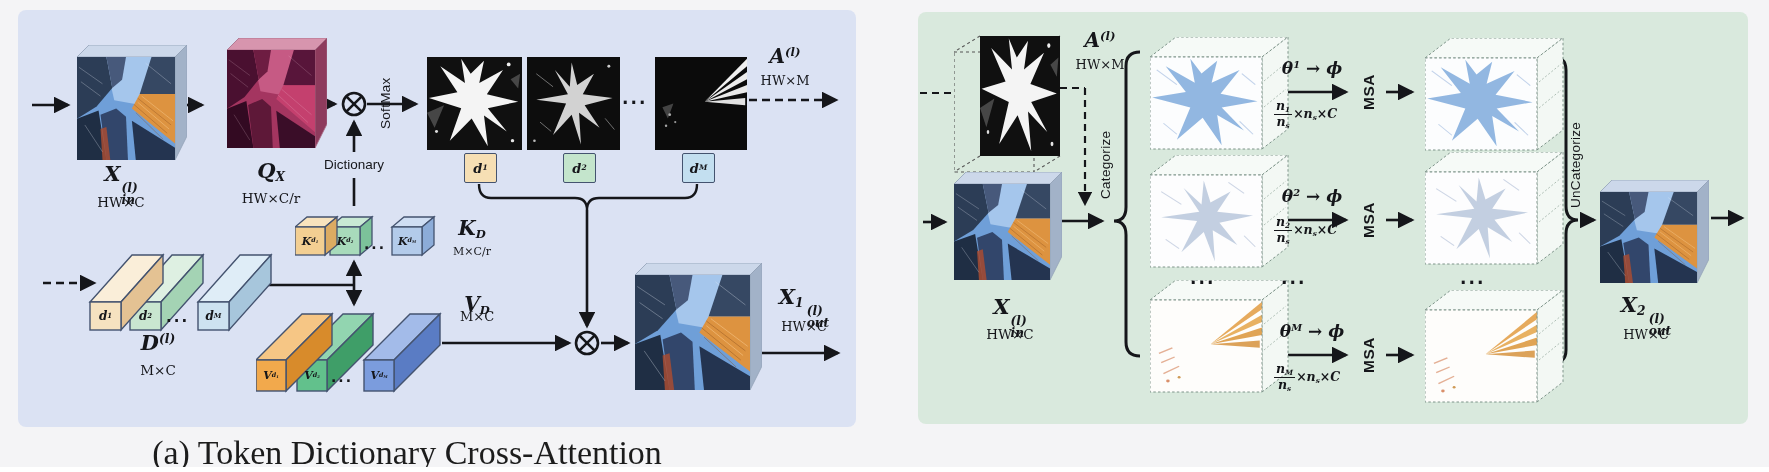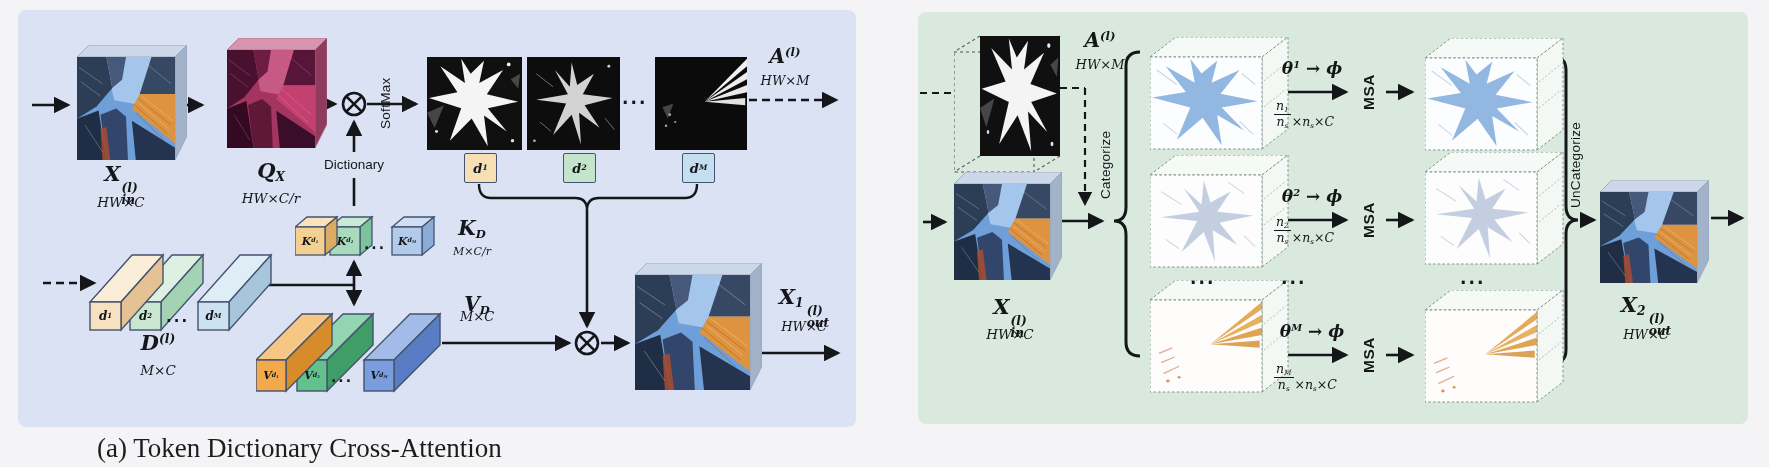--- a/index.html
+++ b/index.html
@@ -4,47 +4,47 @@
 <style>
   html,body{margin:0;padding:0;}
   .page{position:relative;width:1769px;height:472px;background:#f4f4f6;overflow:hidden;
         font-family:"Liberation Sans",sans-serif;color:#15161a;}
   .abs{position:absolute;}
   .panel{position:absolute;border-radius:8px;}
   .panel-a{left:18px;top:10px;width:838px;height:417px;background:#dbe2f3;}
   .panel-b{left:918px;top:12px;width:830px;height:412px;background:#d9e9dd;}
   .wires{position:absolute;left:0;top:0;}
   .m{font-family:"DejaVu Serif",serif;font-style:italic;font-weight:700;line-height:1;}
-  .dim{font-family:"DejaVu Serif",serif;font-style:italic;font-weight:400;font-size:13.5px;line-height:1;}
+  .dim{font-family:"DejaVu Serif",serif;font-weight:400;font-size:13.5px;line-height:1;}
   .mlabel{position:absolute;text-align:center;line-height:1;}
   .big{font-size:21px;}
   .mid{font-size:20px;}
   sup{font-size:.58em;vertical-align:.6em;}
   sub{font-size:.58em;vertical-align:-.25em;}
   .mstack{display:inline-flex;flex-direction:column;line-height:1;vertical-align:-.5em;margin-left:1px;}
   .mss{font-size:.58em;display:block;text-align:left;line-height:1.05;}
   .vtext{position:absolute;writing-mode:vertical-rl;transform:rotate(180deg);
          white-space:nowrap;font-size:13.5px;letter-spacing:.3px;display:flex;align-items:center;justify-content:center;}
   .msa{font-weight:700;font-size:15.5px;letter-spacing:.5px;font-family:"Liberation Sans",sans-serif;}
   .plain{font-size:13.5px;}
   .dots{position:absolute;font-weight:700;font-size:17px;letter-spacing:2px;line-height:1;font-family:"DejaVu Sans",sans-serif;}
   .dbox{position:absolute;width:31px;height:28px;border:1.6px solid #44536f;border-radius:2px;
         display:flex;align-items:center;justify-content:center;font-size:13px;}
   .bg-d1{background:#f6dfb4;}
   .bg-d2{background:#c4e5cc;}
   .bg-dM{background:#c3dff0;}
   .barlab{position:absolute;display:flex;align-items:center;justify-content:center;font-size:12px;line-height:1;}
   .theta{position:absolute;width:84px;text-align:center;font-size:17px;}
-  .fracwrap{position:absolute;display:flex;align-items:flex-end;font-family:"DejaVu Serif",serif;
-            font-style:italic;font-weight:400;font-size:12.5px;line-height:1;}
+  .fracwrap{position:absolute;display:flex;align-items:center;font-family:"DejaVu Serif",serif;
+            font-style:italic;font-weight:700;font-size:12.5px;line-height:1;}
   .frac{display:inline-flex;flex-direction:column;text-align:center;margin-right:1px;}
   .fnum{border-bottom:1.5px solid #15161a;padding:0 2px 1px 2px;}
   .fden{padding-top:1px;}
-  .caption{position:absolute;width:620px;text-align:left;font-family:"Liberation Serif",serif;
-           font-size:27px;color:#1c1c1c;line-height:1.1;}
+  .caption{position:absolute;width:620px;text-align:center;font-family:"Liberation Serif",serif;
+           font-size:34px;color:#1c1c1c;line-height:1.1;}
   .white-strip{position:absolute;left:0;right:0;bottom:0;height:5px;background:#ffffff;}
 </style>
 </head>
 <body>
 
 <div class="page">
 
   <svg width="0" height="0" style="position:absolute" aria-hidden="true">
     <defs>
       <g id="photo">

